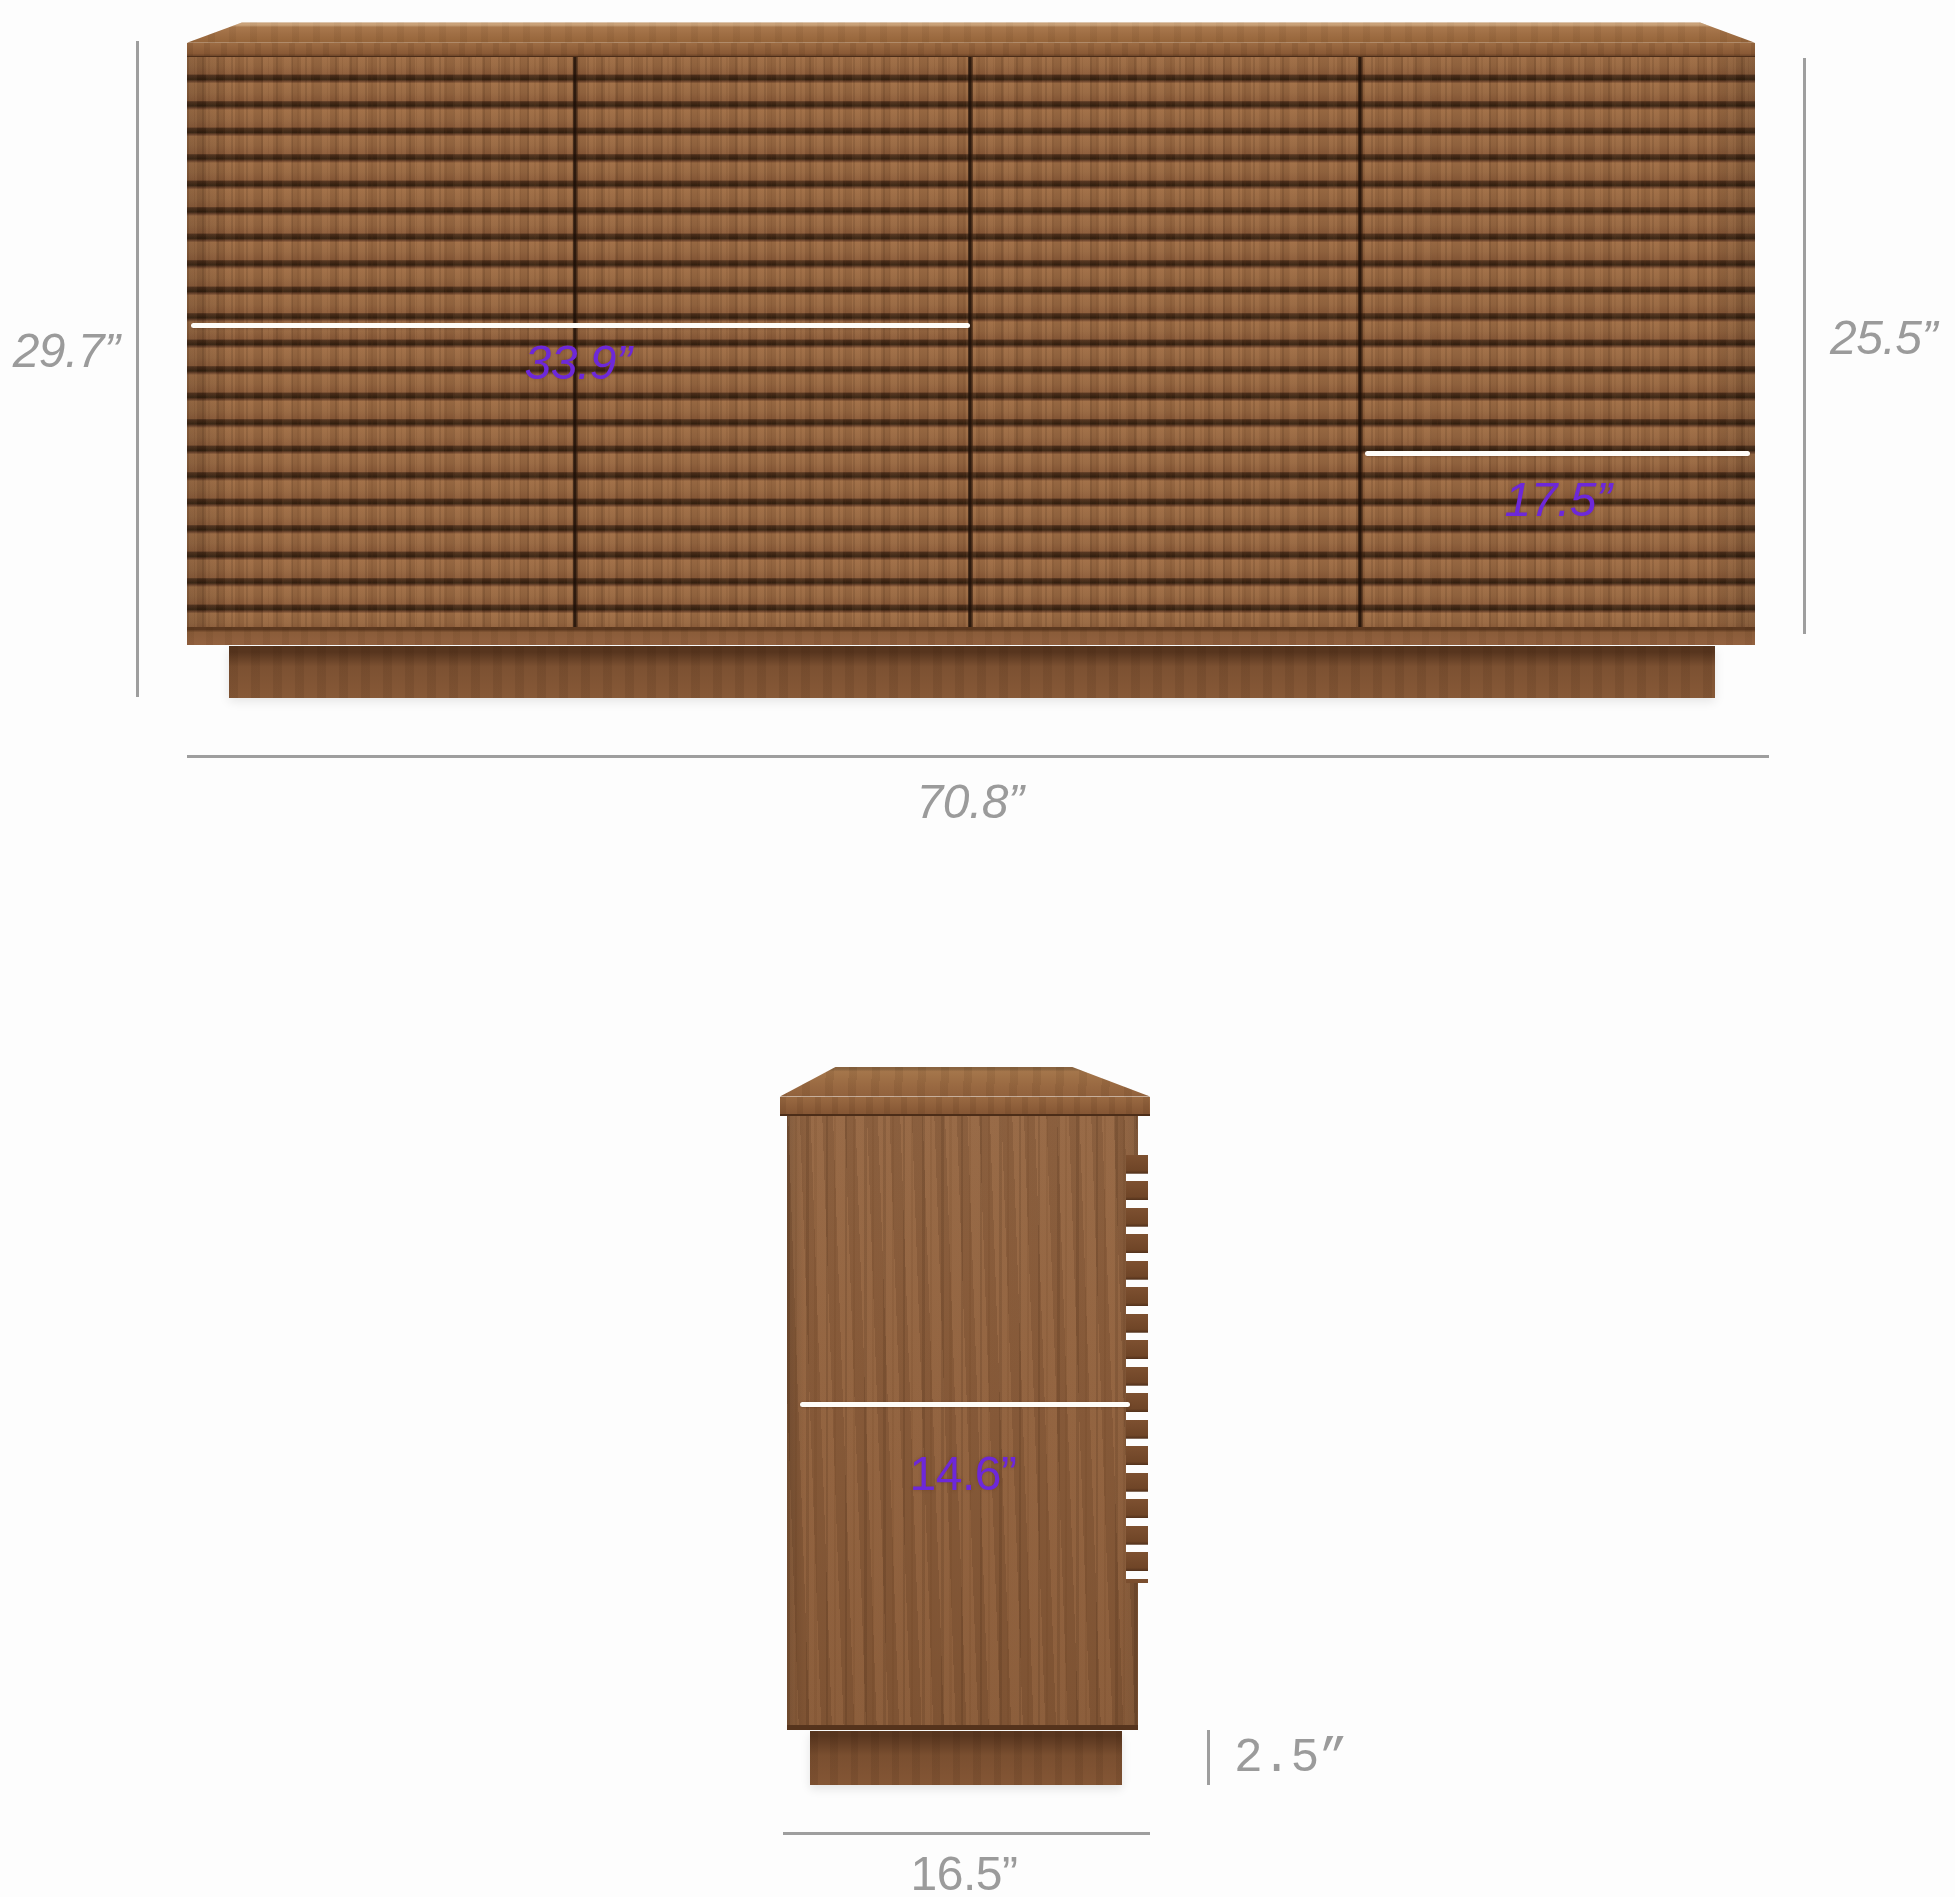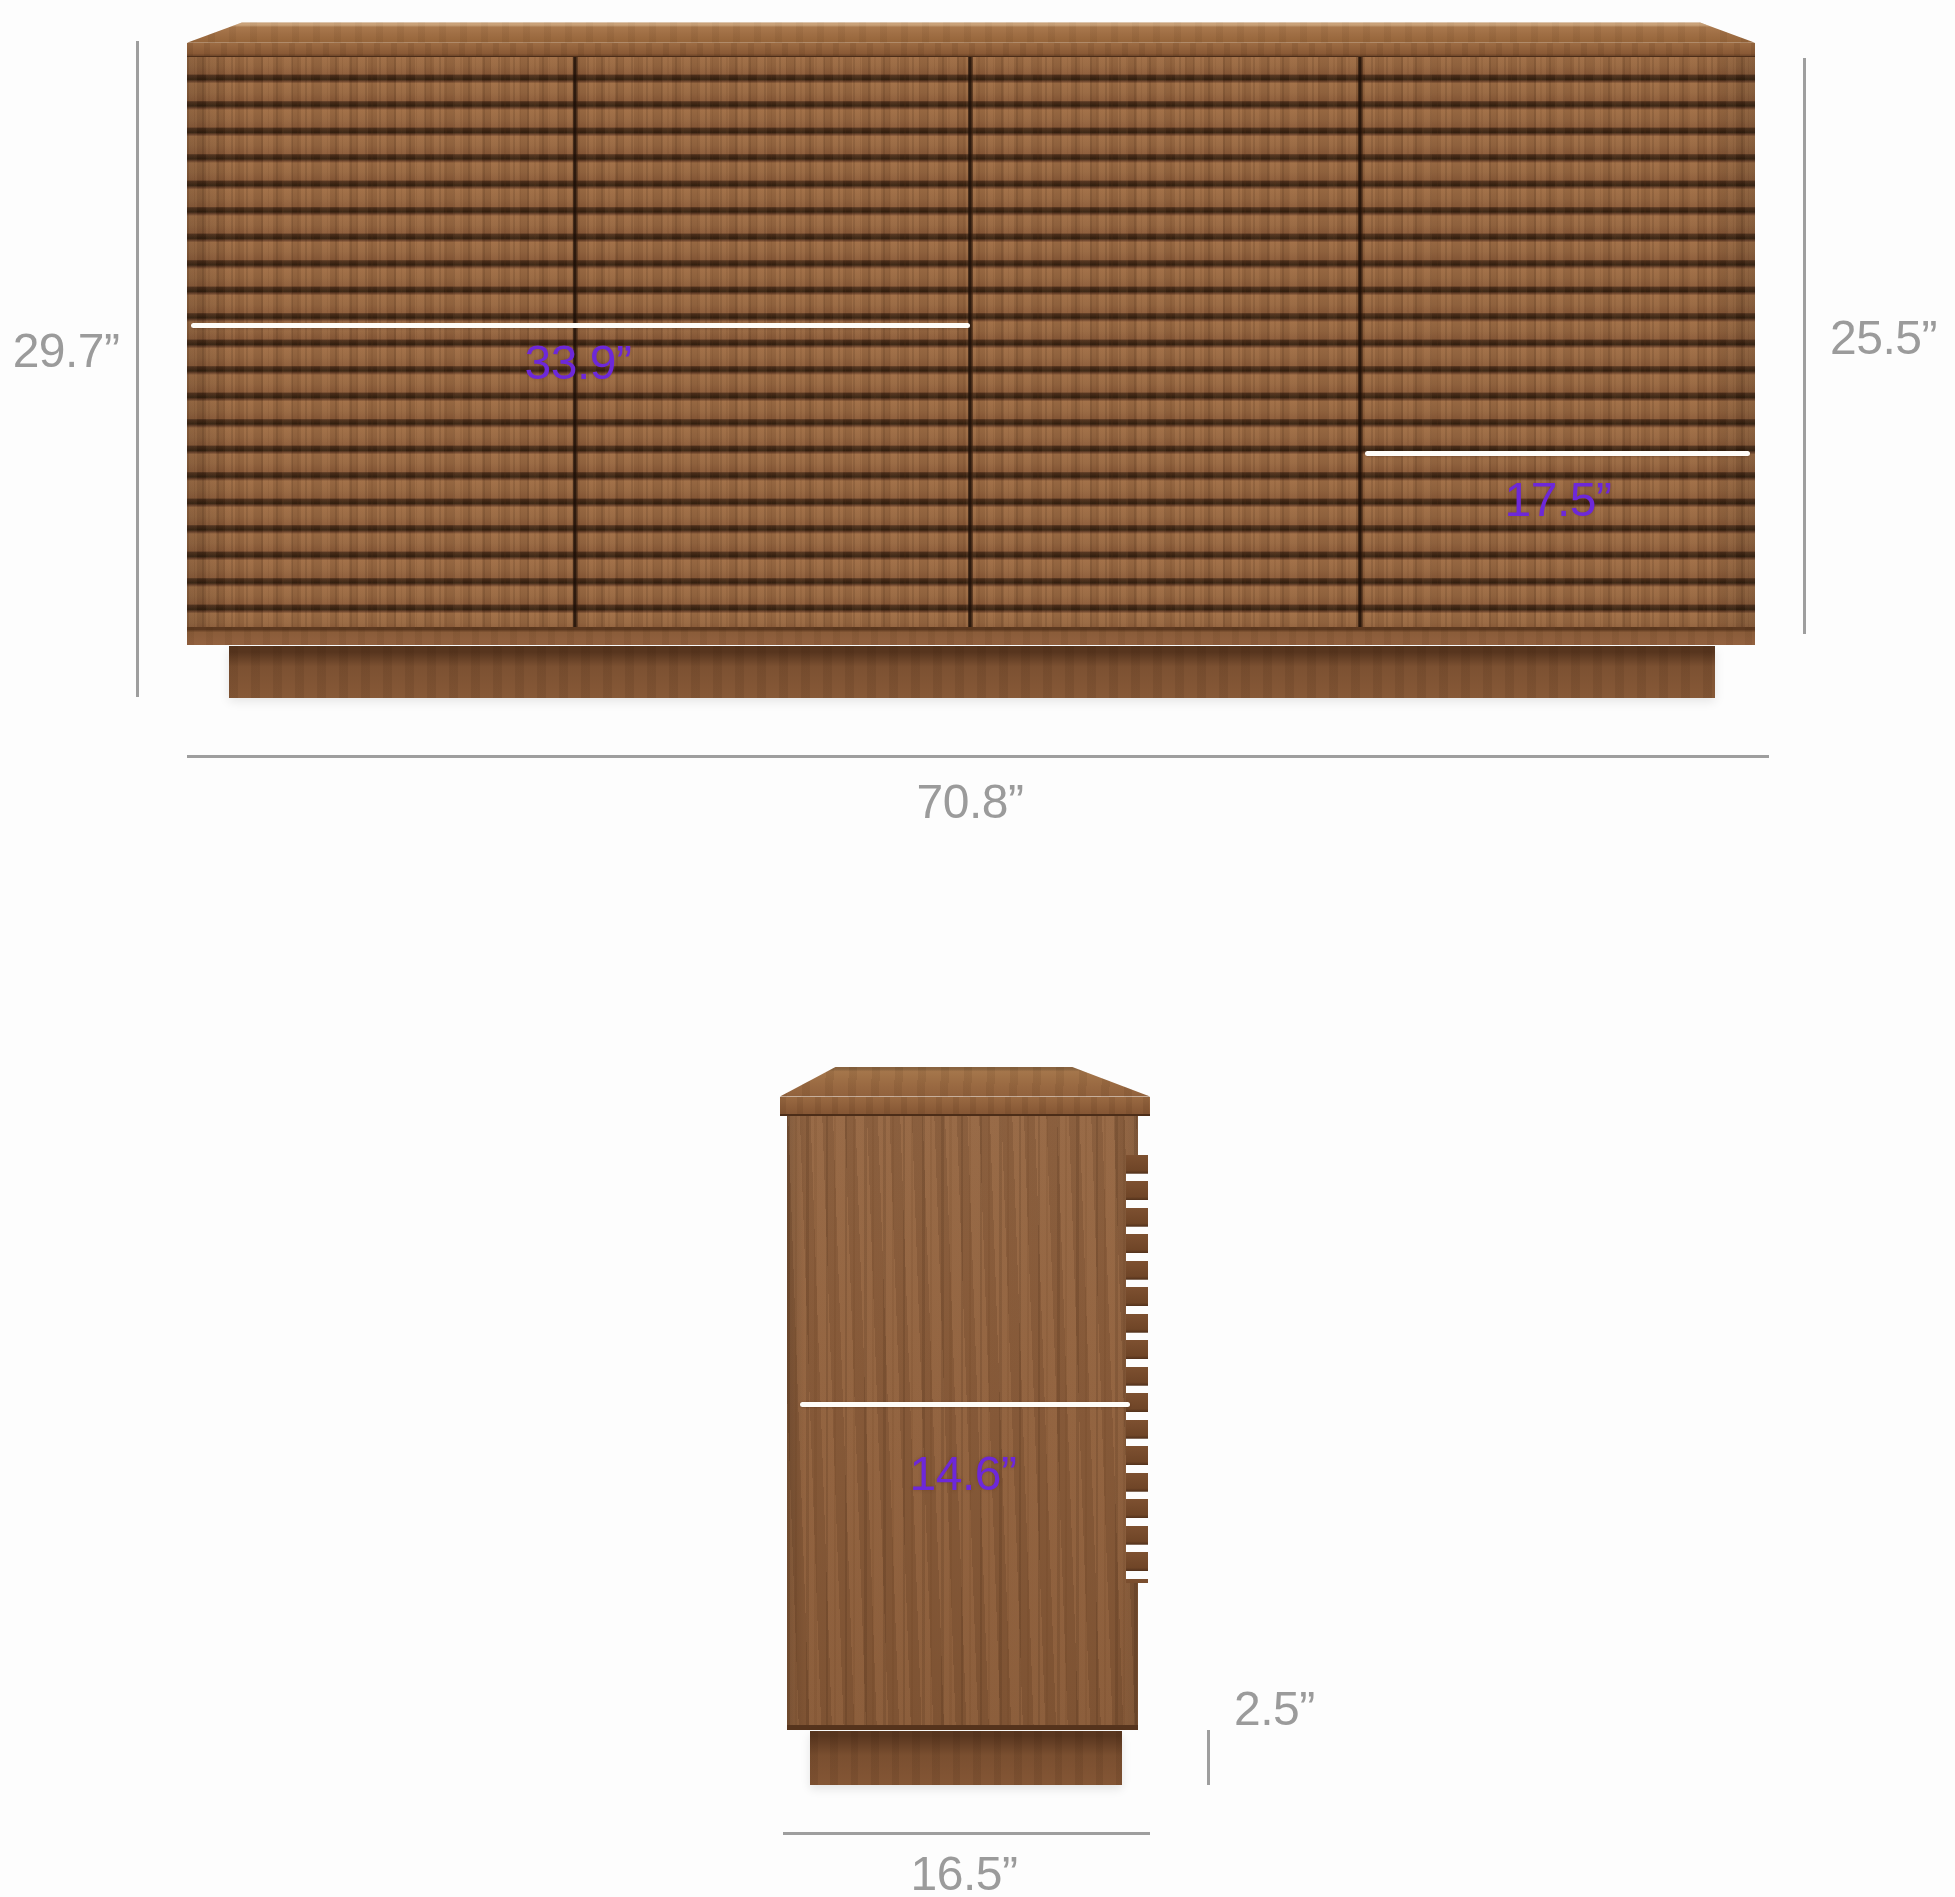--- a/index.html
+++ b/index.html
@@ -111,30 +111,30 @@
   .sv-plinth {
     left: 810px; top: 1731px; width: 312px; height: 54px;
     background:
       repeating-linear-gradient(90deg, rgba(50,25,8,0.10) 0 7.6px, rgba(0,0,0,0) 7.6px 20.4px),
       linear-gradient(180deg, #5a3720 0 5.1px, #7a4f30 45%, #845635 100%);
     box-shadow: 0 4.1px 9.2px rgba(0,0,0,0.10);
   }
   .sv-wline-146 { left: 800px; top: 1402px; width: 330px; height: 4.6px; }
   .sv-lbl-146 { left: 889px; top: 1450px; width: 148px; }
   .sv-tick-25 { left: 1207px; top: 1730px; width: 3.1px; height: 55px; }
-  .sv-lbl-25  { left: 1234px; top: 1685px; width: 112px; text-align: left; }
+  .sv-lbl-25  { left: 1234px; top: 1734px; width: 112px; text-align: right; font-family: Liberation Mono, monospace; }
   .sv-dim-bottom { left: 783px; top: 1832px; width: 367px; height: 3.1px; }
   .sv-lbl-165 { left: 890px; top: 1850px; width: 148px; }
 </style>
 </head>
 <body>
 
 <div id="canvas">
 
-  <div style="position:absolute; inset:0;">
+  <div style="position:absolute; inset:0;font-style:italic;">
     <div class="fv-slab-top"></div>
     <div class="fv-slab-edge"></div>
 
     <div class="fv-doors">
       <div class="fv-door-gap fv-gap-1"></div>
       <div class="fv-door-gap fv-gap-2"></div>
       <div class="fv-door-gap fv-gap-3"></div>
     </div>
 
     <div class="fv-bottom-rail"></div>

